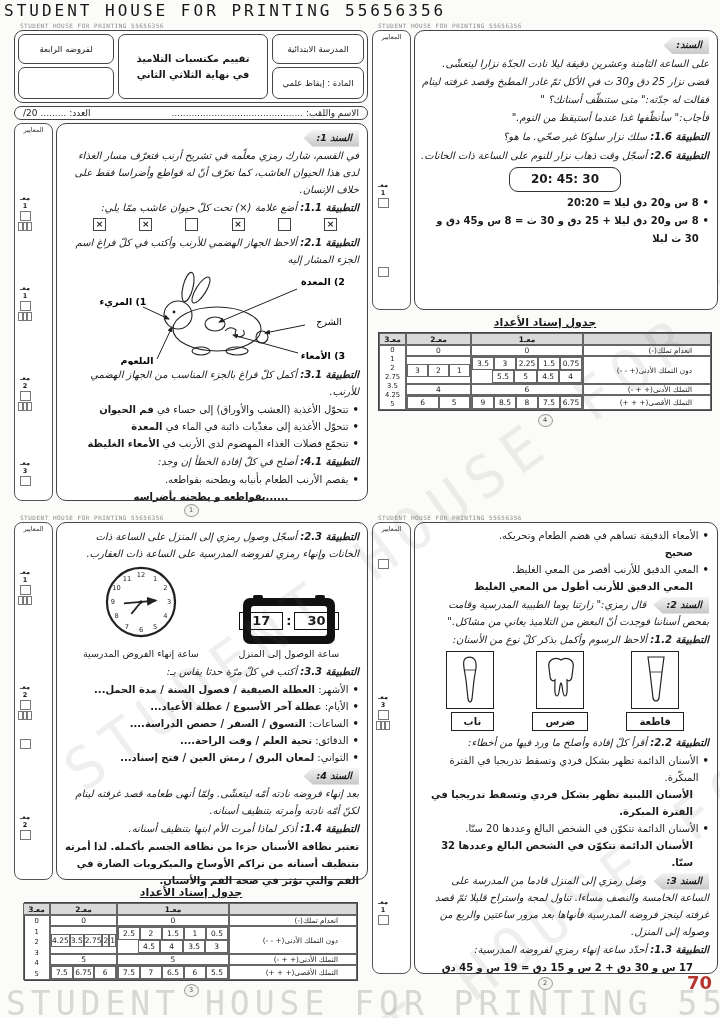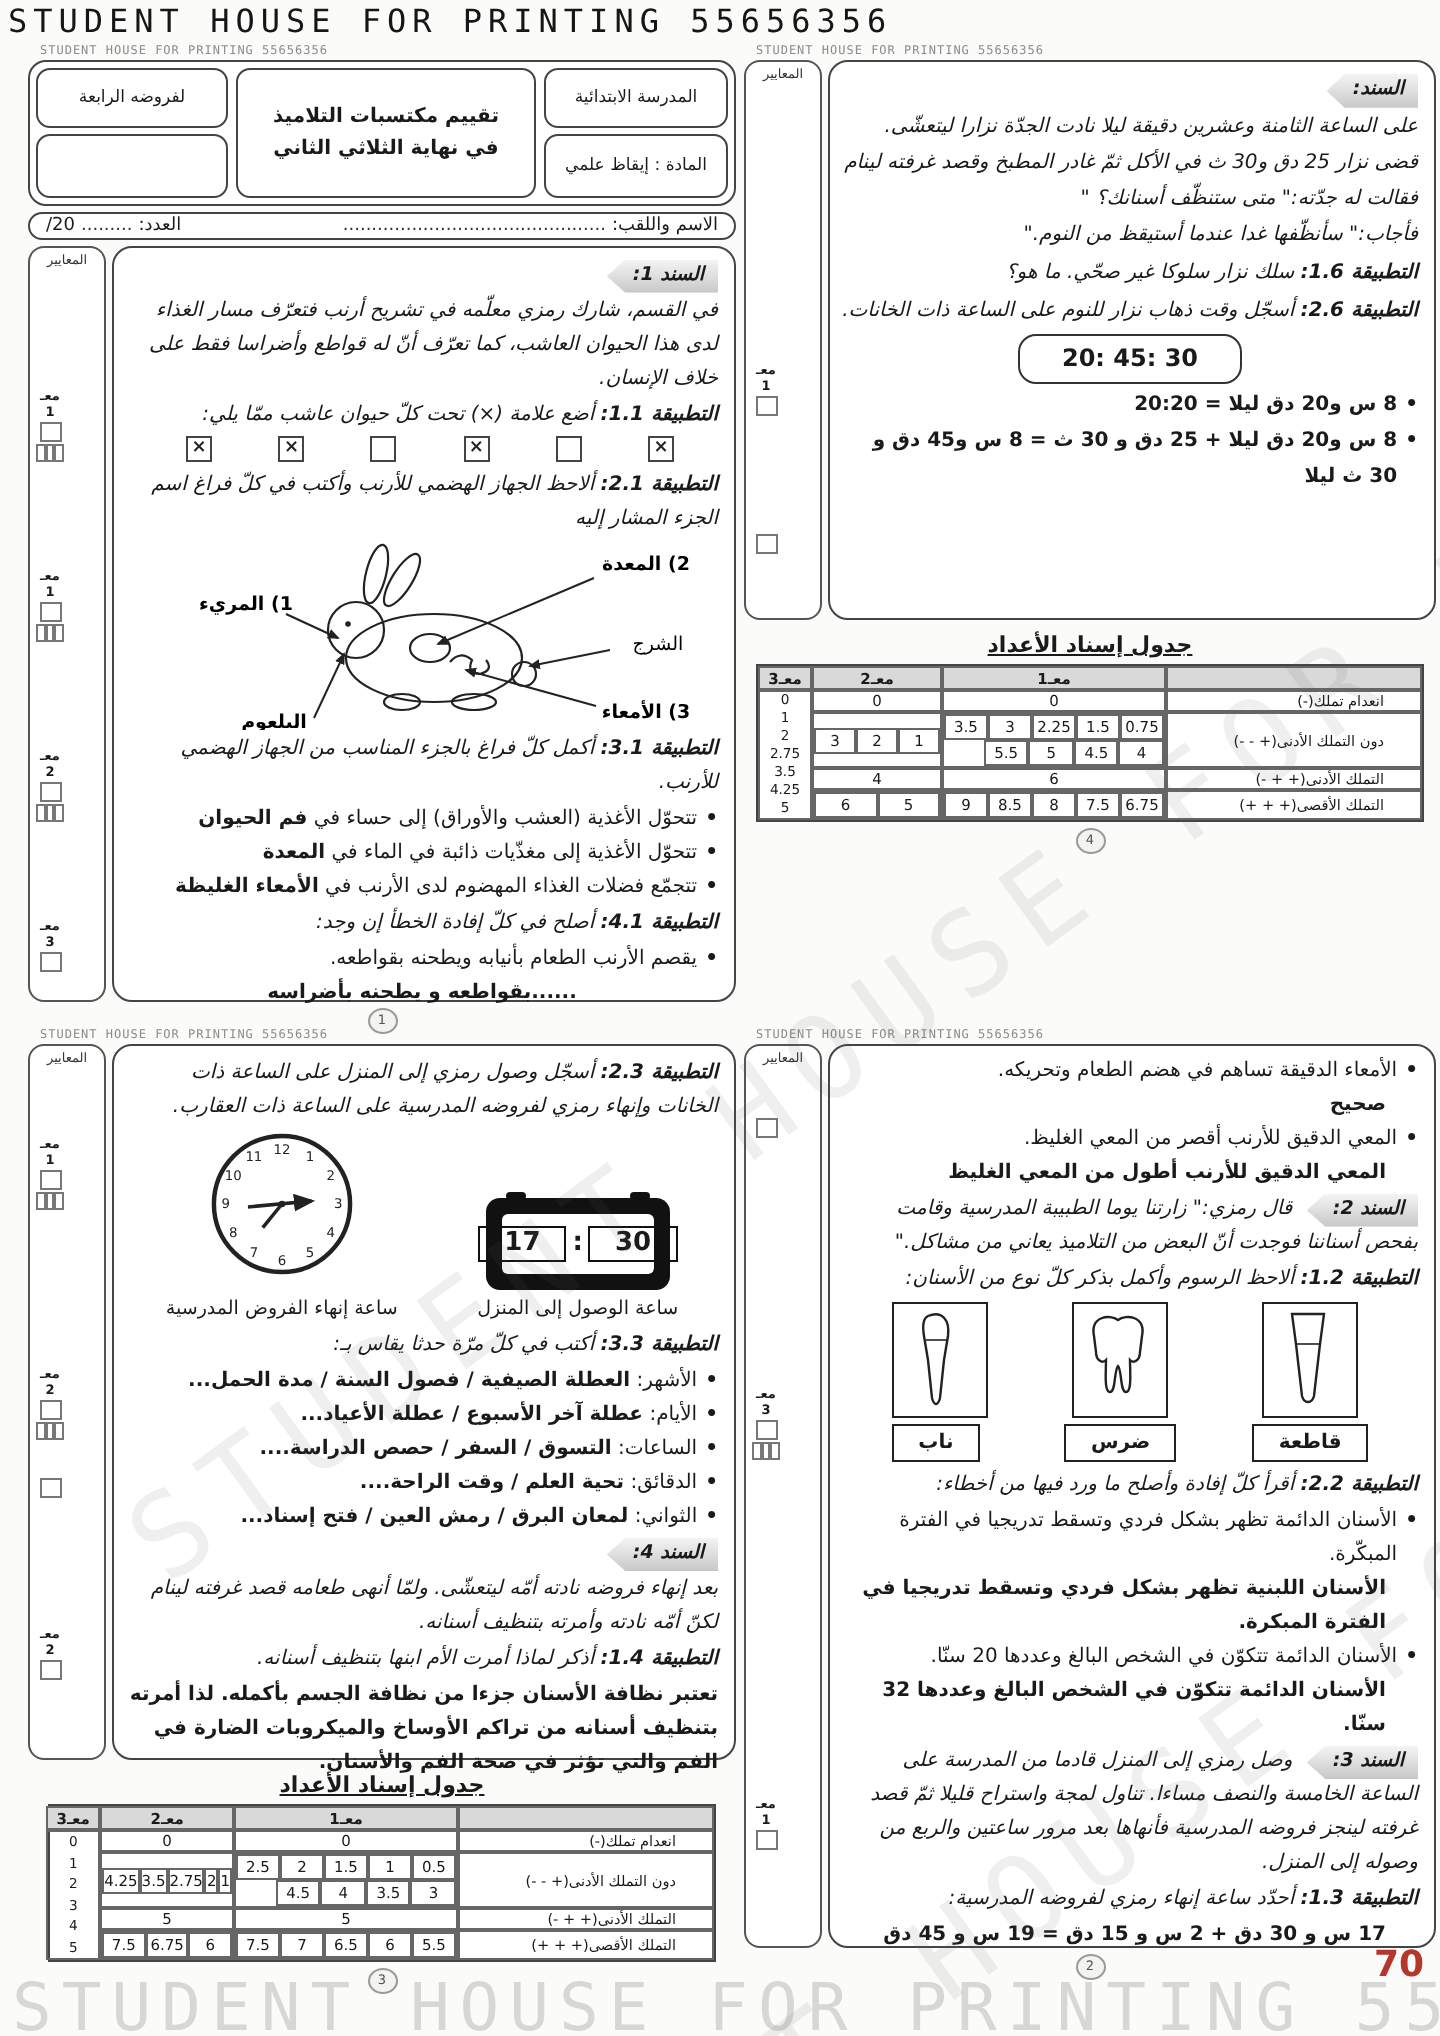--- a/index.html
+++ b/index.html
@@ -69,21 +69,21 @@
   .dclock .k1{left:10px;} .dclock .k2{right:10px;}
   .dpanel{position:absolute;left:8px;right:8px;top:8px;bottom:8px;background:#fff;border-radius:3px;
           display:flex;align-items:center;justify-content:center;gap:3px;direction:ltr;}
   .dnum{border:1.6px solid #111;padding:0 12px;font-weight:bold;font-size:13px;line-height:1.3;}
   .dcolon{font-weight:bold;font-size:13px;}
 
   
   .fig{position:relative;margin:0 auto;}
   svg text{font-family:"DejaVu Sans",sans-serif;}
   .toothrow{display:flex;direction:rtl;justify-content:space-around;margin:3px 6px;}
-  .toothcol{text-align:left;text-decoration:underline;}
+  .toothcol{text-align:right;text-decoration:underline;}
   .toothframe{width:46px;height:56px;border:1.3px solid #222;margin:0 auto;background:#fff;}
   .toothlab{display:inline-block;border:1.3px solid #222;font-weight:bold;font-size:10px;
             padding:0 12px;margin-top:3px;}
 
   
   .ttl{font-weight:bold;font-size:11px;text-align:center;text-decoration:underline;margin:6px 0 3px;}
   .stable{display:flex;direction:rtl;width:332px;margin:0 auto;border:1px solid #444;background:#fff;font-size:7.5px;}
   .smain{flex:1;display:flex;flex-direction:column;}
   .srow{display:flex;align-items:stretch;}
   .sc{border:0.6px solid #666;box-sizing:border-box;display:flex;align-items:center;}

